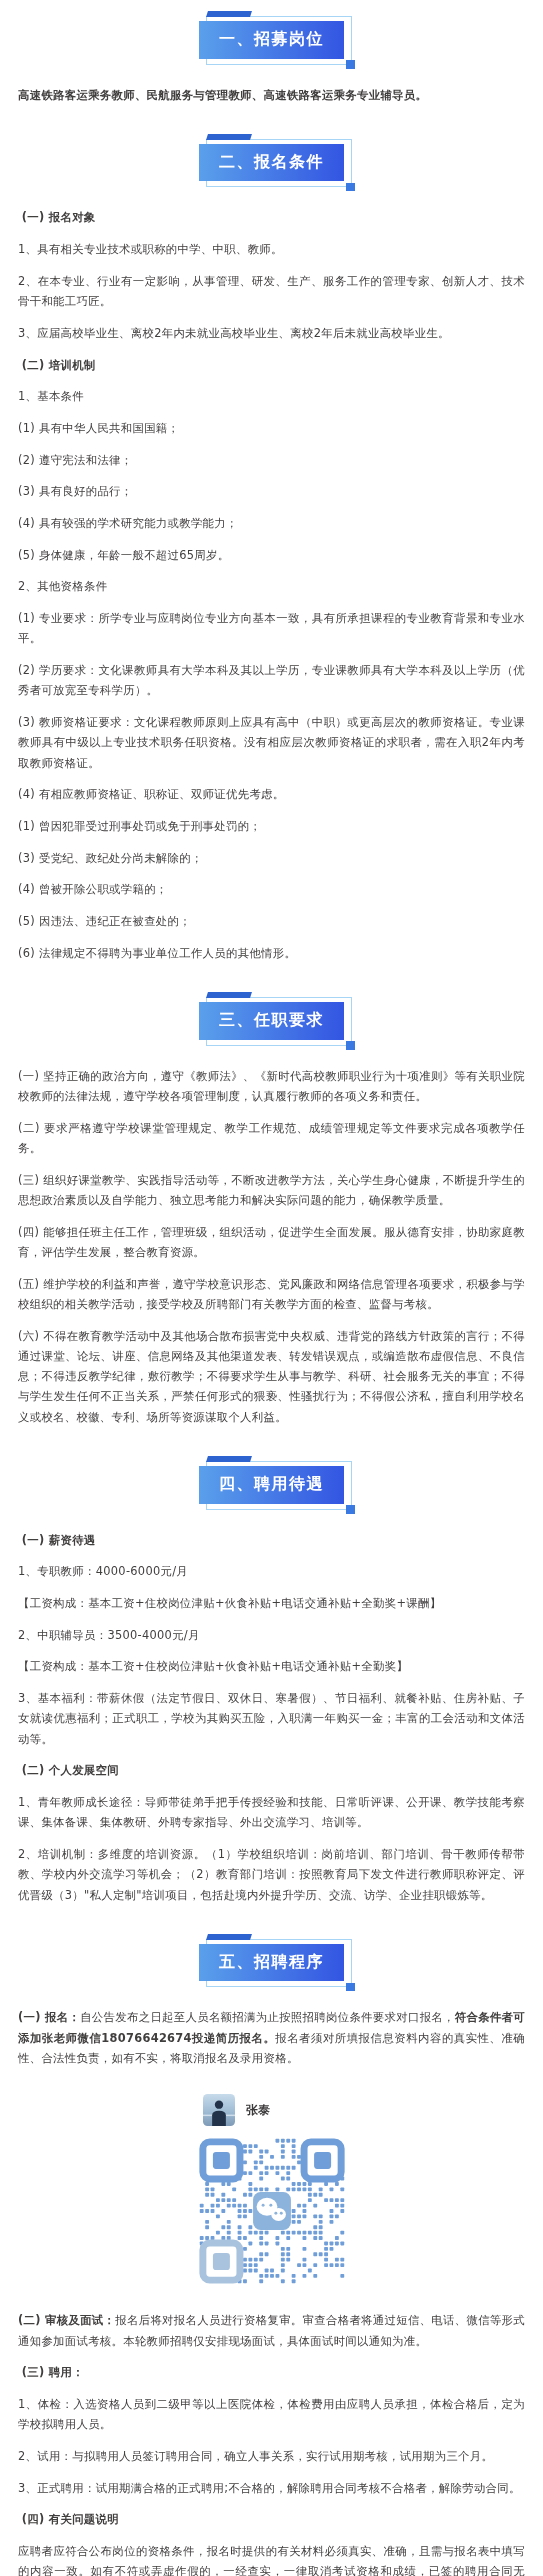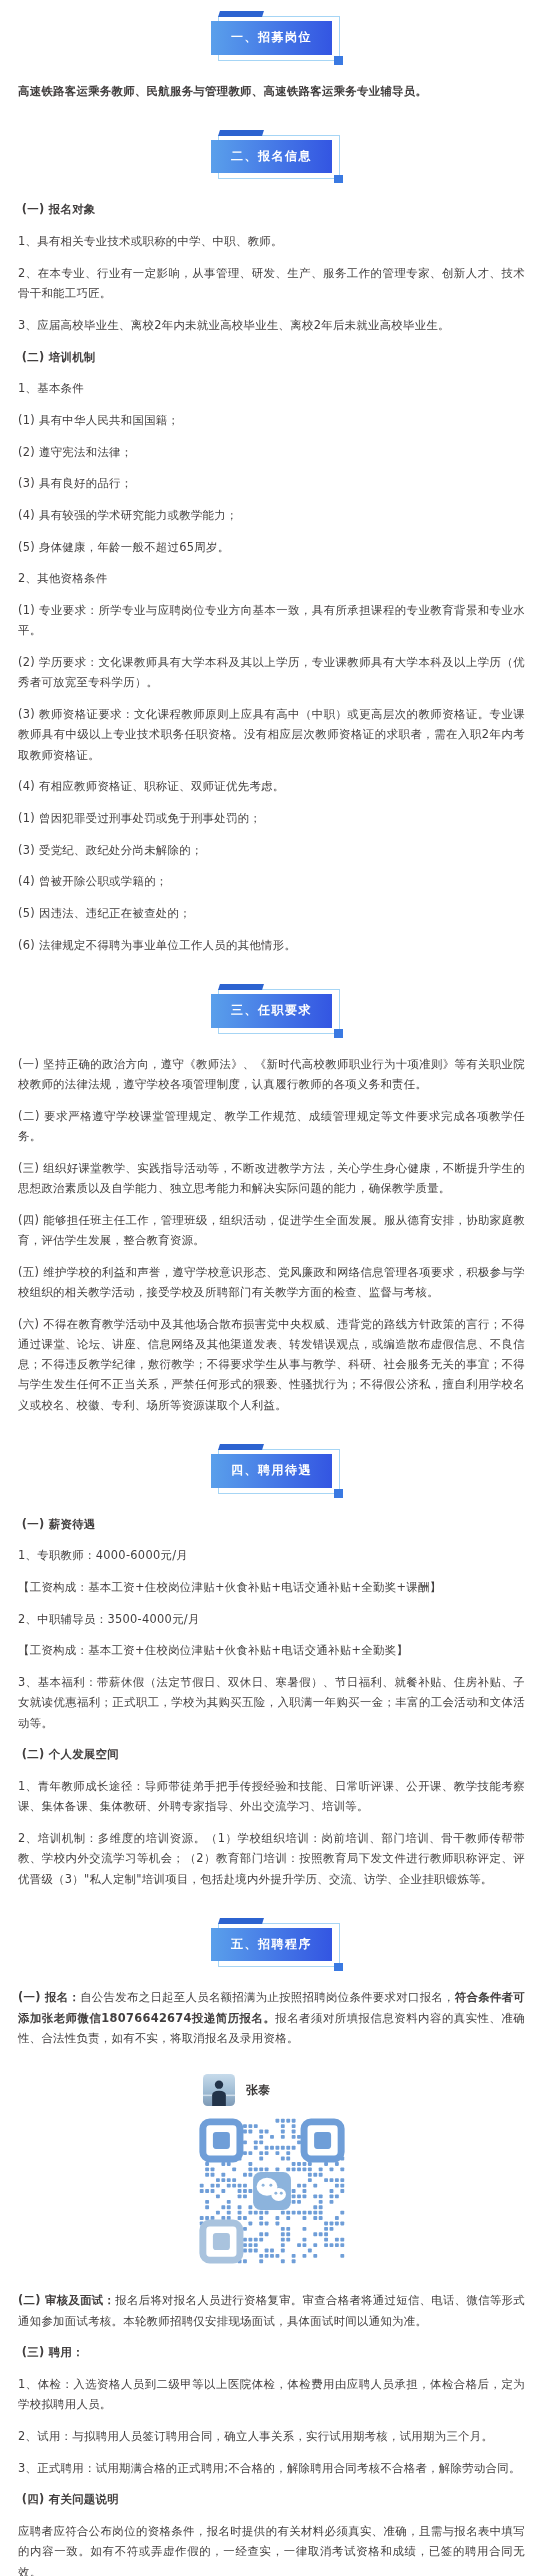--- a/index.html
+++ b/index.html
@@ -6,21 +6,21 @@
   body{width:543px;font-family:"DejaVu Sans","Liberation Sans",sans-serif;}
   .page{width:543px;min-height:2576px;overflow:hidden;background:#fff;box-sizing:border-box;
         padding:3px 0 30px 0;color:var(--text,#413e3e);}
   .article{padding:0 18px;}
   
   .badge-row{text-align:center;margin:39px 0 26px;}
   .badge-row.first{margin-top:18px;}
   .badge{position:relative;display:inline-block;}
   .badge-box{position:relative;display:block;z-index:2;
     background:linear-gradient(93deg,var(--grad1,#5aa0eb),var(--grad2,#3355e2));
-    color:#fff;font-weight:700;font-size:12px;letter-spacing:1.5px;
+    color:#fff;font-weight:700;font-size:16px;letter-spacing:1.5px;
     padding:8.3px 20px;white-space:nowrap;}
   .badge .outline{position:absolute;z-index:1;border:0.8px solid var(--outline,#a6d5f5);
     left:6.8px;top:-5.3px;right:-7.6px;bottom:-6px;background:transparent;}
   .badge .bar{position:absolute;z-index:3;left:7.6px;top:-10px;width:44px;height:6px;
     background:var(--bar,#2c63d0);transform:skewX(-18deg);}
   .badge .corner{position:absolute;z-index:3;right:-10.6px;bottom:-10px;width:8.3px;height:8.3px;
     background:var(--corner,#3a79e2);}
   
   .para{font-size:11.4px;line-height:1.78;margin:11.4px 0;text-align:justify;
         letter-spacing:0.3px;word-break:break-all;}
@@ -34,21 +34,21 @@
   .qr-wrap svg{display:block;}
   i{font-style:normal;}
 </style>
 </head>
 <body>
 
 <div class="page">
   <div class="article">
       <div class="badge-row first"><span class="badge"><i class="bar"></i><i class="outline"></i><span class="badge-box">一、招募岗位</span><i class="corner"></i></span></div>
       <div class="para"><span class="b">高速铁路客运乘务教师、民航服务与管理教师、高速铁路客运乘务专业辅导员。</span></div>
-      <div class="badge-row"><span class="badge"><i class="bar"></i><i class="outline"></i><span class="badge-box">二、报名信息</span><i class="corner"></i></span></div>
+      <div class="badge-row"><span class="badge"><i class="bar"></i><i class="outline"></i><span class="badge-box">二、报名条件</span><i class="corner"></i></span></div>
       <div class="para head"><span class="b">(一) 报名对象</span></div>
       <div class="para"><span>1、具有相关专业技术或职称的中学、中职、教师。</span></div>
       <div class="para"><span>2、在本专业、行业有一定影响，从事管理、研发、生产、服务工作的管理专家、创新人才、技术骨干和能工巧匠。</span></div>
       <div class="para"><span>3、应届高校毕业生、离校2年内未就业高校毕业生、离校2年后未就业高校毕业生。</span></div>
       <div class="para head"><span class="b">(二) 培训机制</span></div>
       <div class="para"><span>1、基本条件</span></div>
       <div class="para"><span>(1) 具有中华人民共和国国籍；</span></div>
       <div class="para"><span>(2) 遵守宪法和法律；</span></div>
       <div class="para"><span>(3) 具有良好的品行；</span></div>
       <div class="para"><span>(4) 具有较强的学术研究能力或教学能力；</span></div>

